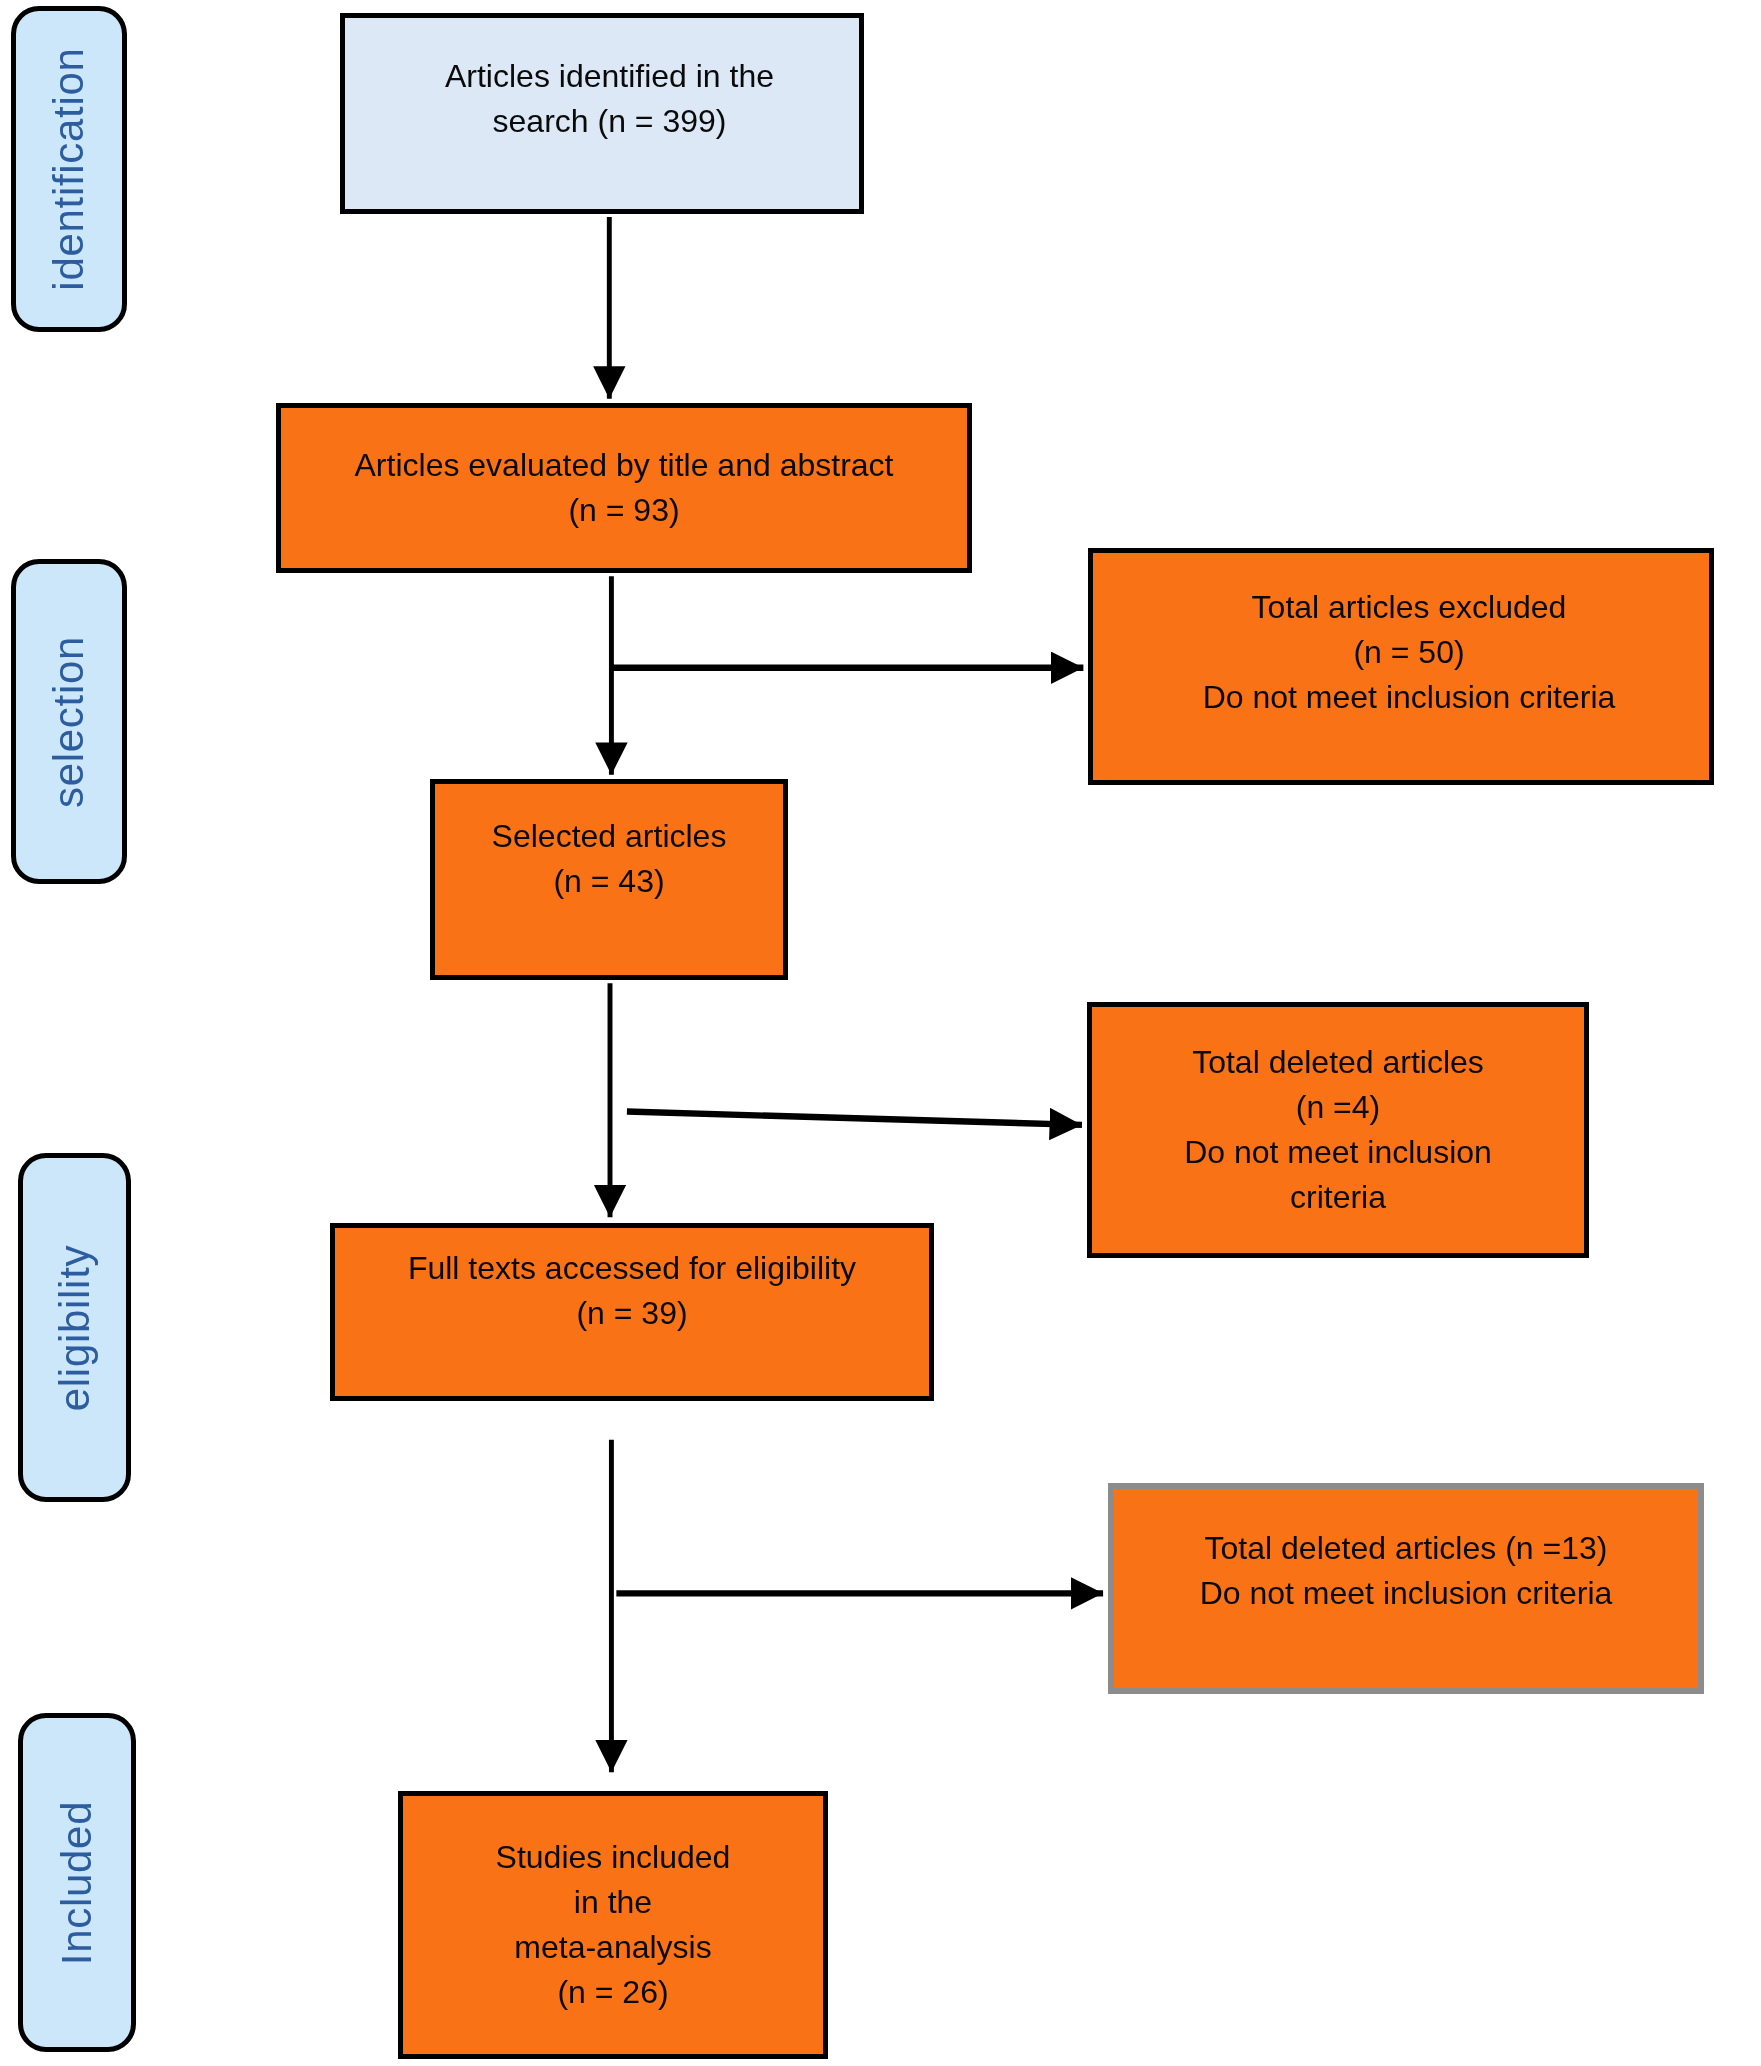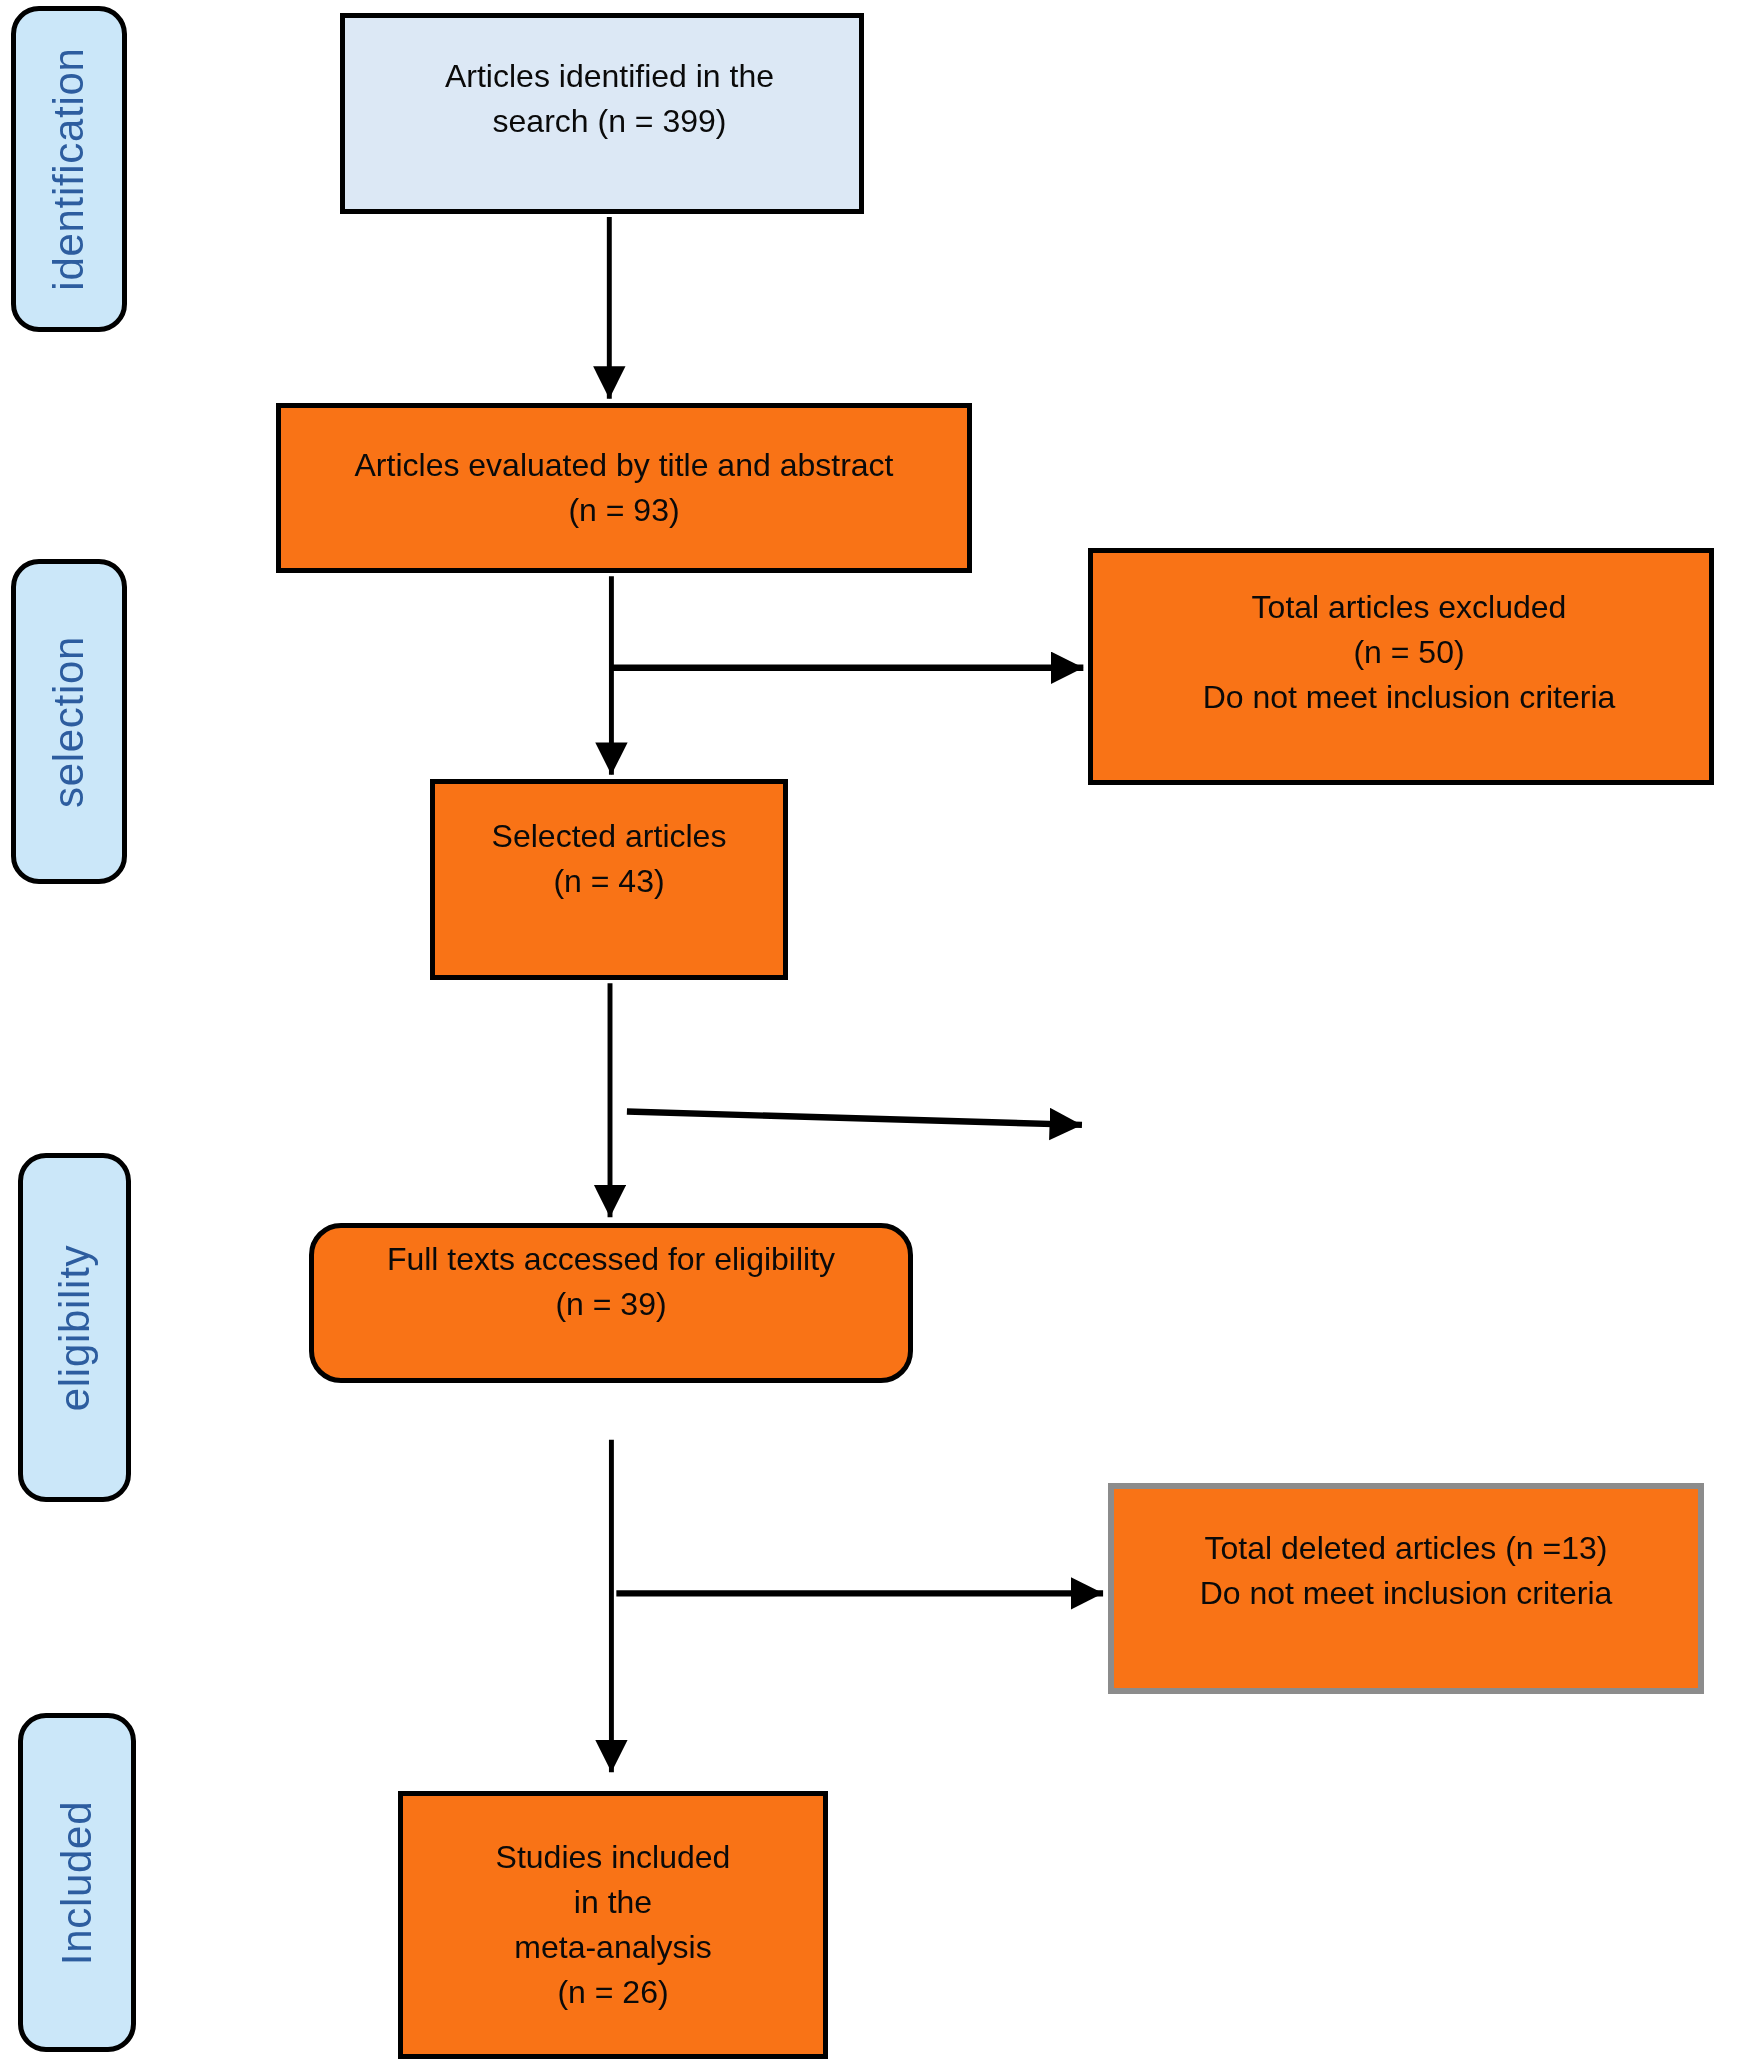--- a/index.html
+++ b/index.html
@@ -93,38 +93,44 @@
   <div class="fbox" style="left:276px;top:403px;width:696px;height:170px;">
     <span class="btext">Articles evaluated by title and abstract
 (n = 93)</span>
   </div>
 
   <div class="fbox pb60" style="left:430px;top:779px;width:358px;height:201px;">
     <span class="btext">Selected articles
 (n = 43)</span>
   </div>
 
-  <div class="fbox pb60" style="left:309px;top:1223px;width:604px;height:160px;border-radius:32px;">
+  <div class="fbox pb60" style="left:330px;top:1223px;width:604px;height:178px;">
     <span class="btext">Full texts accessed for eligibility
 (n = 39)</span>
   </div>
 
   <div class="fbox" style="left:398px;top:1791px;width:430px;height:268px;">
     <span class="btext">Studies included
 in the
 meta-analysis
 (n = 26)</span>
   </div>
 
   <div class="fbox pb40" style="left:1088px;top:548px;width:626px;height:237px;padding-left:16px;">
     <span class="btext">Total articles excluded
 (n = 50)
 Do not meet inclusion criteria</span>
   </div>
 
+  <div class="fbox" style="left:1087px;top:1002px;width:502px;height:256px;">
+    <span class="btext">Total deleted articles
+(n =4)
+Do not meet inclusion
+criteria</span>
+  </div>
 
   <div class="fbox grayborder pb50" style="left:1108px;top:1475px;width:596px;height:211px;">
     <span class="btext">Total deleted articles (n =13)
 Do not meet inclusion criteria</span>
   </div>
 
 </div>
 
 
 </body></html>

